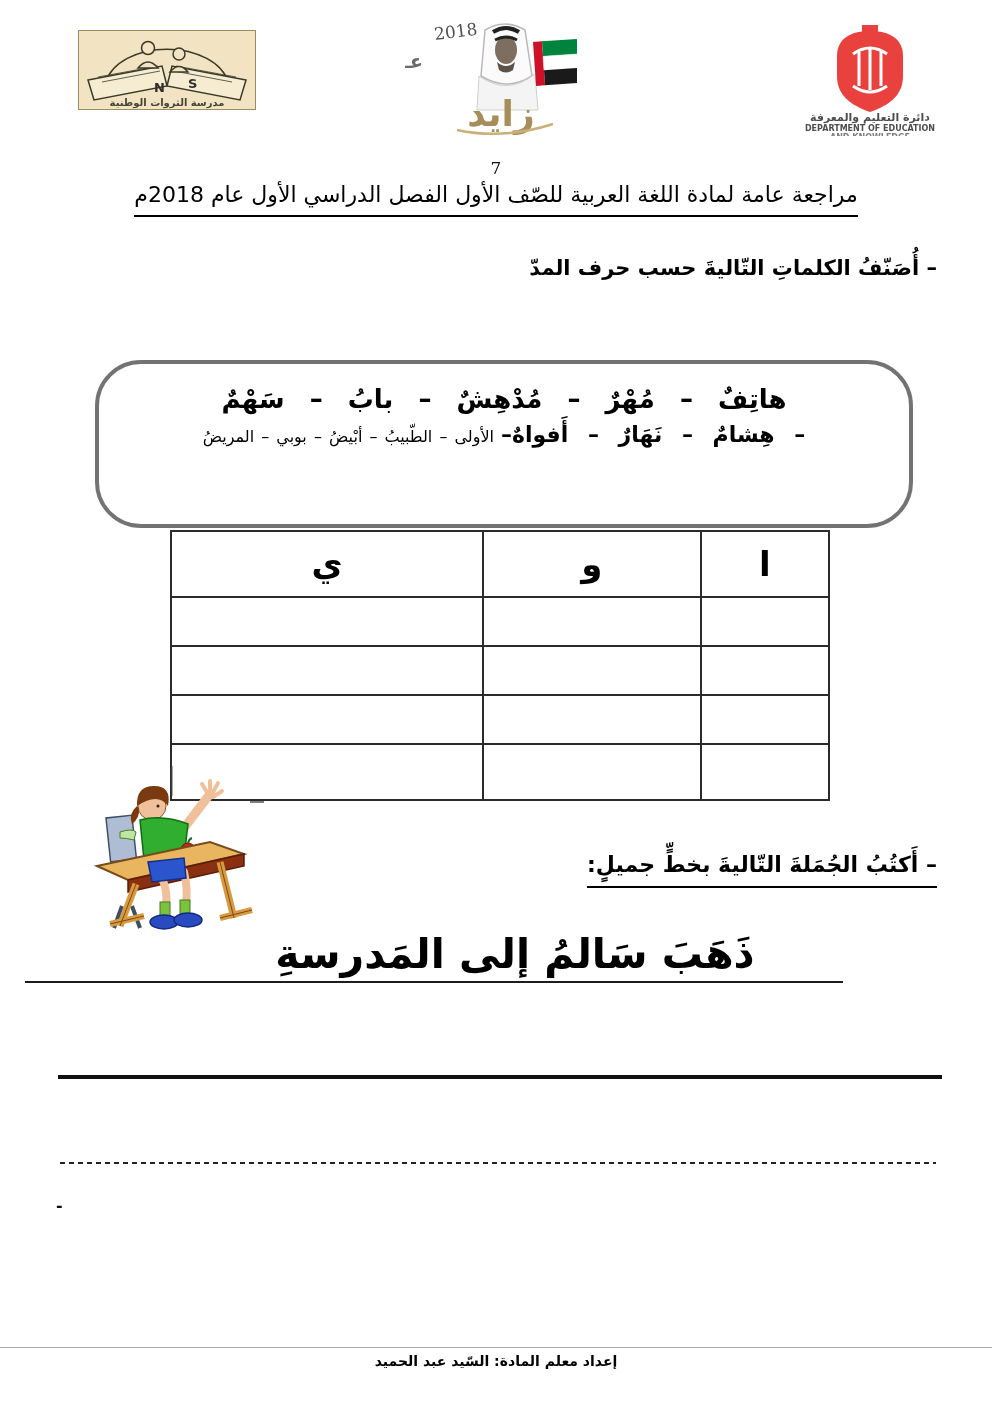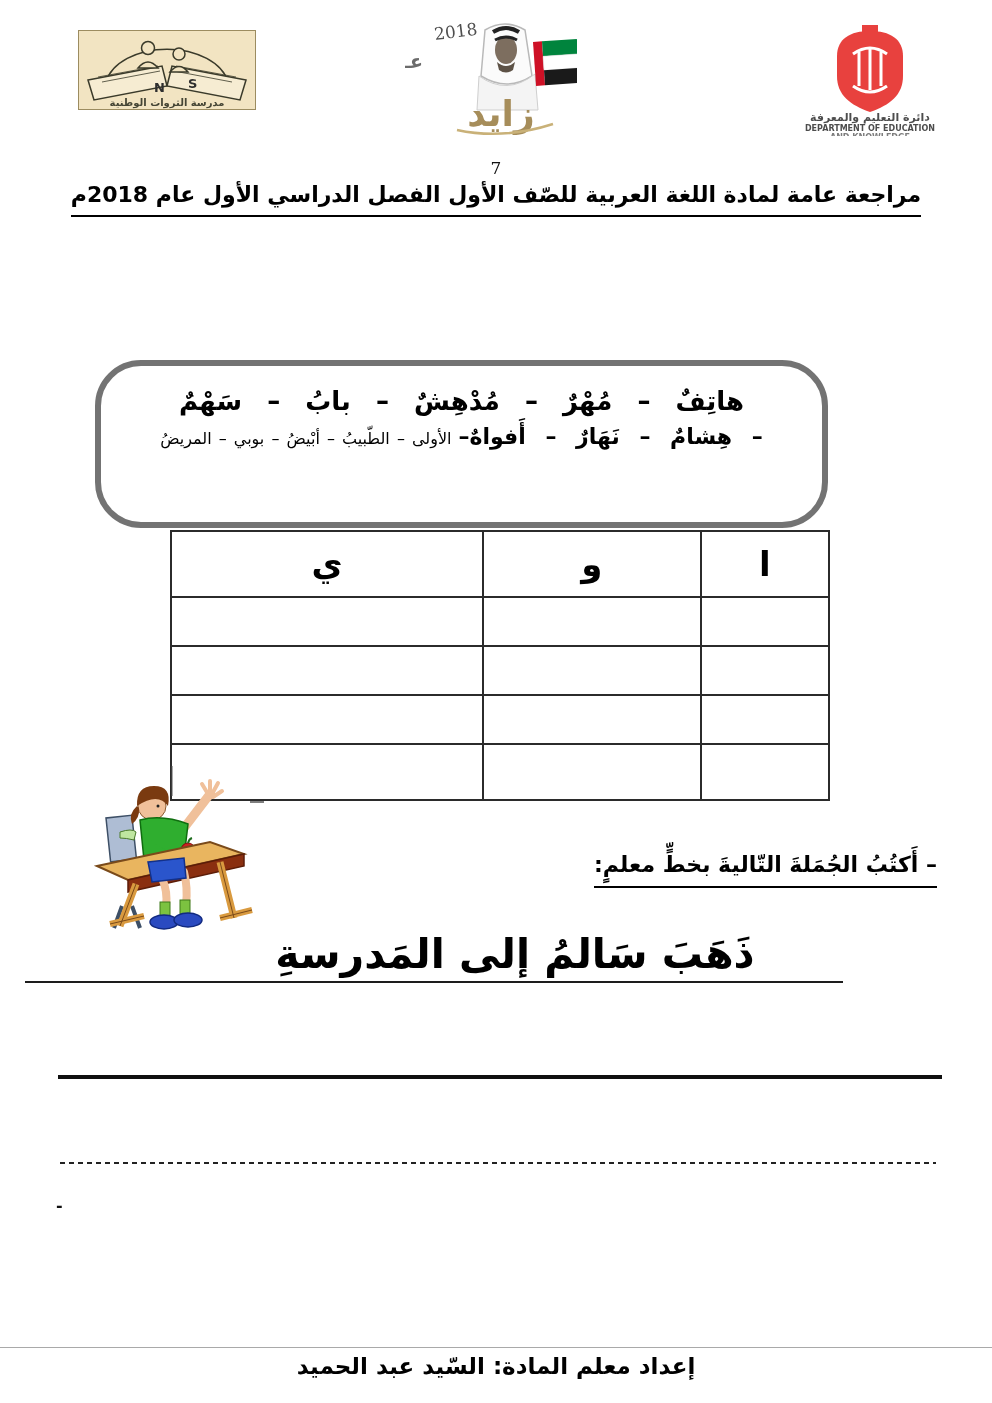--- a/index.html
+++ b/index.html
@@ -13,39 +13,39 @@
   .zayed-logo  { position:absolute; left:405px; top:14px; width:172px; height:122px; }
   .adek-logo   { position:absolute; left:791px; top:24px; width:158px; height:112px; }
 
   
   .page-number {
     position:absolute; top:158px; left:0; right:0; text-align:center;
     font-family:"DejaVu Serif", serif; font-size:17px; color:#111;
   }
   .doc-title {
     position:absolute; top:182px; left:0; right:0; text-align:center;
-    direction:rtl; font-weight:bold; font-size:22px;
+    direction:rtl; font-weight:normal; font-size:22px;
   }
   .doc-title .u { border-bottom:2px solid #000; padding-bottom:8px; display:inline-block; }
 
   
   .instruction1 {
     position:absolute; top:256px; right:55px; direction:rtl;
     font-weight:bold; font-size:21px;
   }
   .instruction2 {
     position:absolute; top:852px; right:55px; direction:rtl;
     font-weight:bold; font-size:22px;
   }
   .instruction2 .u { border-bottom:2px solid #000; padding-bottom:9px; display:inline-block; }
 
   
   .word-box {
-    position:absolute; top:360px; left:95px; width:733px; height:168px;
-    border:6px solid #737373; border-radius:46px; direction:rtl;
+    position:absolute; top:360px; left:95px; width:818px; height:168px;
+    border:4px solid #737373; border-radius:46px; direction:rtl;
     text-align:center; padding-top:20px;
   }
   .word-box .line1 { font-weight:bold; font-size:26px; word-spacing:16px; }
   .word-box .line2 { margin-top:8px; font-size:22px; }
   .word-box .line2 .big { font-weight:bold; font-size:22px; word-spacing:12px; }
   .word-box .line2 .small { font-size:16px; font-weight:normal; word-spacing:2px; }
 
   
   .sort-table {
     position:absolute; top:530px; left:170px; width:660px;
@@ -76,21 +76,21 @@
     background:repeating-linear-gradient(90deg,#222 0 5px,transparent 5px 9px);
   }
   .stray-dash {
     position:absolute; top:1196px; left:56px; font-weight:bold; font-size:16px; color:#111;
   }
 
   
   .footer-rule { position:absolute; top:1347px; left:0; width:992px; height:1px; background:#a9a9a9; }
   .footer-text {
     position:absolute; top:1353px; left:0; right:0; text-align:center;
-    direction:rtl; font-weight:bold; font-size:23px;
+    direction:rtl; font-weight:bold; font-size:14px;
   }
 </style>
 </head>
 <body>
 
 <div class="page">
 
   <div class="school-logo">
     <svg viewBox="0 0 178 80" width="178" height="80">
       <rect x="0" y="0" width="178" height="80" fill="#f2e4c2" stroke="#9c8c60" stroke-width="2"></rect>
@@ -146,20 +146,21 @@
       <text x="79" y="107" font-size="8" font-weight="bold" fill="#4d4d4d" text-anchor="middle">DEPARTMENT OF EDUCATION</text>
       <text x="79" y="116" font-size="8" font-weight="bold" fill="#7d7d7d" text-anchor="middle">AND KNOWLEDGE</text>
     </svg>
   </div>
 
   <div class="page-number">7</div>
   <div class="doc-title">
     <span class="u">مراجعة عامة لمادة اللغة العربية للصّف الأول الفصل الدراسي الأول عام 2018م</span>
   </div>
 
+  <div class="instruction1">– أُصَنّفُ الكلماتِ التّاليةَ حسب حرف المدّ</div>
 
   <div class="word-box">
     <div class="line1">هاتِفٌ – مُهْرٌ – مُدْهِشٌ – بابُ – سَهْمٌ</div>
     <div class="line2">
       <span class="big">– هِشامٌ – نَهَارٌ – أَفواهٌ–</span>
       <span class="small">الأولى – الطّبيبُ – أبْيضُ – بوبي – المريضُ</span>
     </div>
   </div>
 
   <table class="sort-table">
@@ -229,21 +230,21 @@
 
       <path d="M56 96 L92 92 L94 112 L60 116 Z" fill="#2a55cc" stroke="#12308a" stroke-width="1.5"></path>
 
       <path d="M44 118 L28 160 M128 96 L142 152" stroke="#d99a3f" stroke-width="7"></path>
       <path d="M18 158 L52 150 M128 152 L160 144" stroke="#d99a3f" stroke-width="6"></path>
       <path d="M44 118 L28 160 M128 96 L142 152 M18 158 L52 150 M128 152 L160 144" stroke="#7a4a1a" stroke-width="1" fill="none"></path>
     </svg>
   </div>
 
   <div class="instruction2">
-    <span class="u">– أَكتُبُ الجُمَلةَ التّاليةَ بخطٍّ معلمٍ:</span>
+    <span class="u">– أَكتُبُ الجُمَلةَ التّاليةَ بخطٍّ جميلٍ:</span>
   </div>
 
   <div class="sentence-rule"></div>
   <div class="sentence">ذَهَبَ سَالمُ إلى المَدرسةِ</div>
 
   <div class="thick-line"></div>
   <div class="dashed-line"></div>
   <div class="stray-dash">-</div>
 
   <div class="footer-rule"></div>

